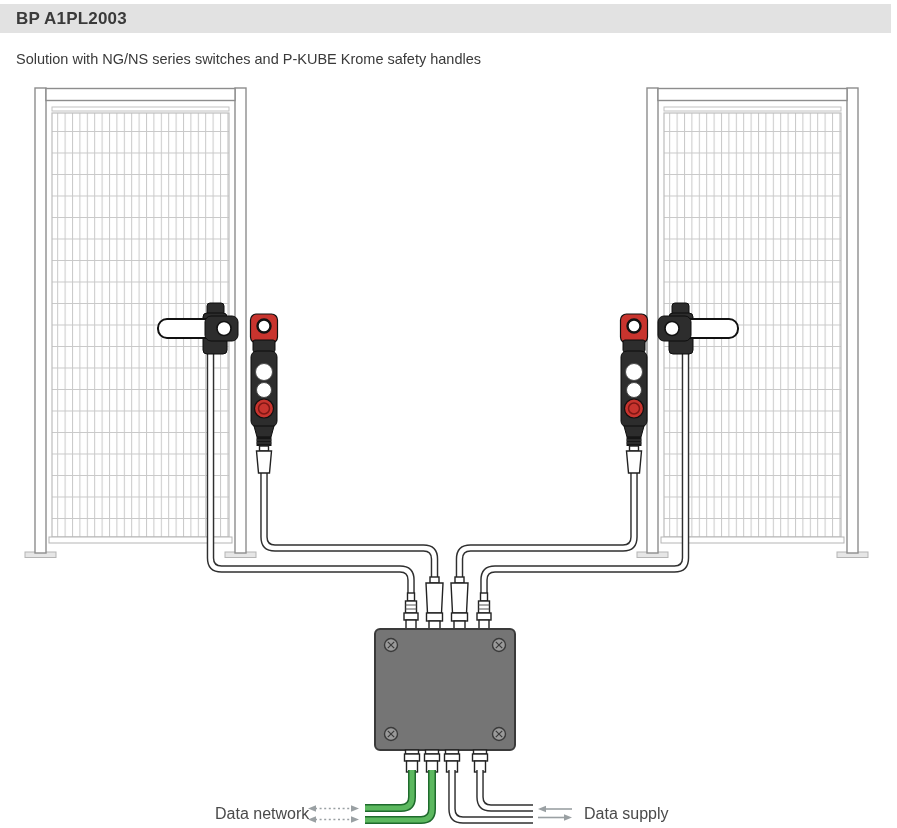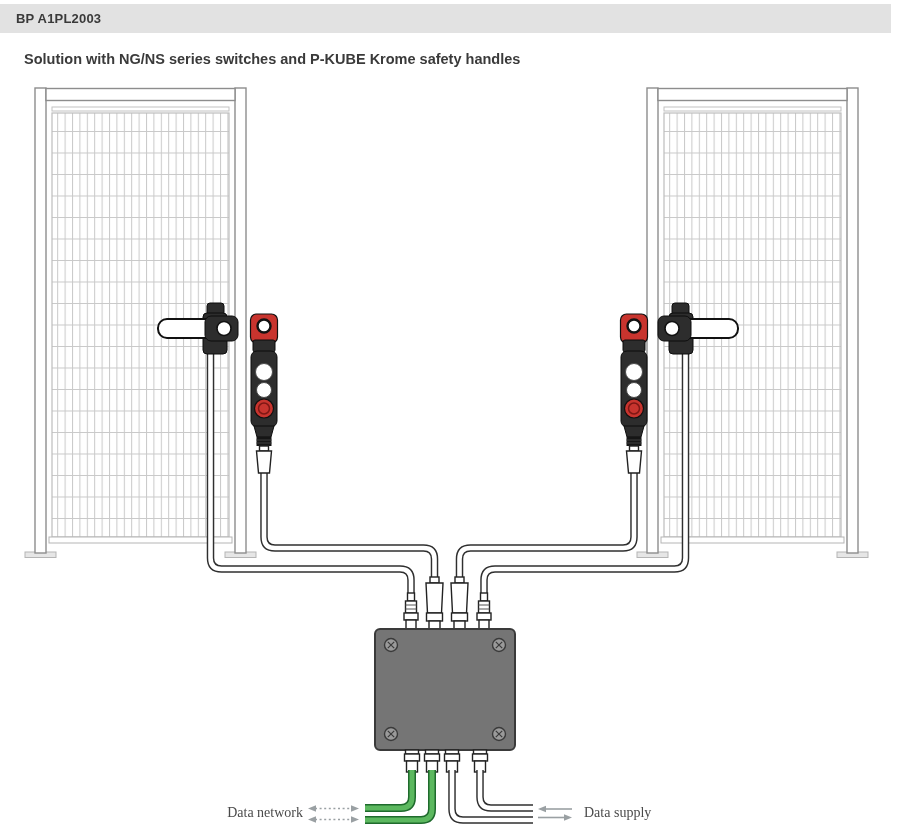--- a/index.html
+++ b/index.html
@@ -5,40 +5,40 @@
   html,body{margin:0;padding:0;}
   body{
     width:897px;height:828px;position:relative;background:#ffffff;
     font-family:"Liberation Sans","DejaVu Sans",sans-serif;overflow:hidden;
   }
   .header-bar{
     position:absolute;left:0;top:4px;width:891px;height:29px;
     background:var(--header-bg);display:flex;align-items:center;
   }
   .header-title{
-    margin-left:16px;font-size:13px;font-weight:bold;color:var(--title-text);
+    margin-left:16px;font-size:17px;font-weight:bold;color:var(--title-text);
     letter-spacing:0.2px;
   }
   .subtitle{
-    position:absolute;left:24px;top:51px;font-size:14.5px;font-weight:bold;
+    position:absolute;left:16px;top:51px;font-size:14.5px;font-weight:normal;
     color:var(--title-text);
   }
   .diagram-wrap{position:absolute;left:0;top:0;width:897px;height:828px;}
   svg{display:block;}
   .cable-outer{fill:none;stroke:var(--cable-outline);stroke-width:7.5;}
   .cable-inner{fill:none;stroke:#ffffff;stroke-width:4.6;}
   .cable-outer-green{fill:none;stroke:var(--green-cable-dark);stroke-width:8;}
   .cable-inner-green{fill:none;stroke:var(--green-cable);stroke-width:5;}
   .conn{fill:#ffffff;stroke:#222222;stroke-width:1.4;}
   .dark{fill:var(--switch-body);stroke:#0d0d0d;stroke-width:1;}
   .red{fill:var(--switch-red);stroke:#111111;stroke-width:1.2;}
   .frame{fill:#ffffff;stroke:var(--frame-gray);stroke-width:1.4;}
   .foot{fill:#e6e6e6;stroke:#b5b5b5;stroke-width:1;}
   .cable-label{
-    position:absolute;font-size:14px;color:var(--label-text);white-space:nowrap;font-family:Liberation Serif, serif;
+    position:absolute;font-size:16px;color:var(--label-text);white-space:nowrap;
   }
   .label-data{left:215px;top:805px;width:88px;text-align:right;}
   .label-power{left:584px;top:805px;}
 </style>
 </head>
 <body>
 
 <div class="diagram-wrap">
 <svg width="897" height="828" viewBox="0 0 897 828">
   <defs>

